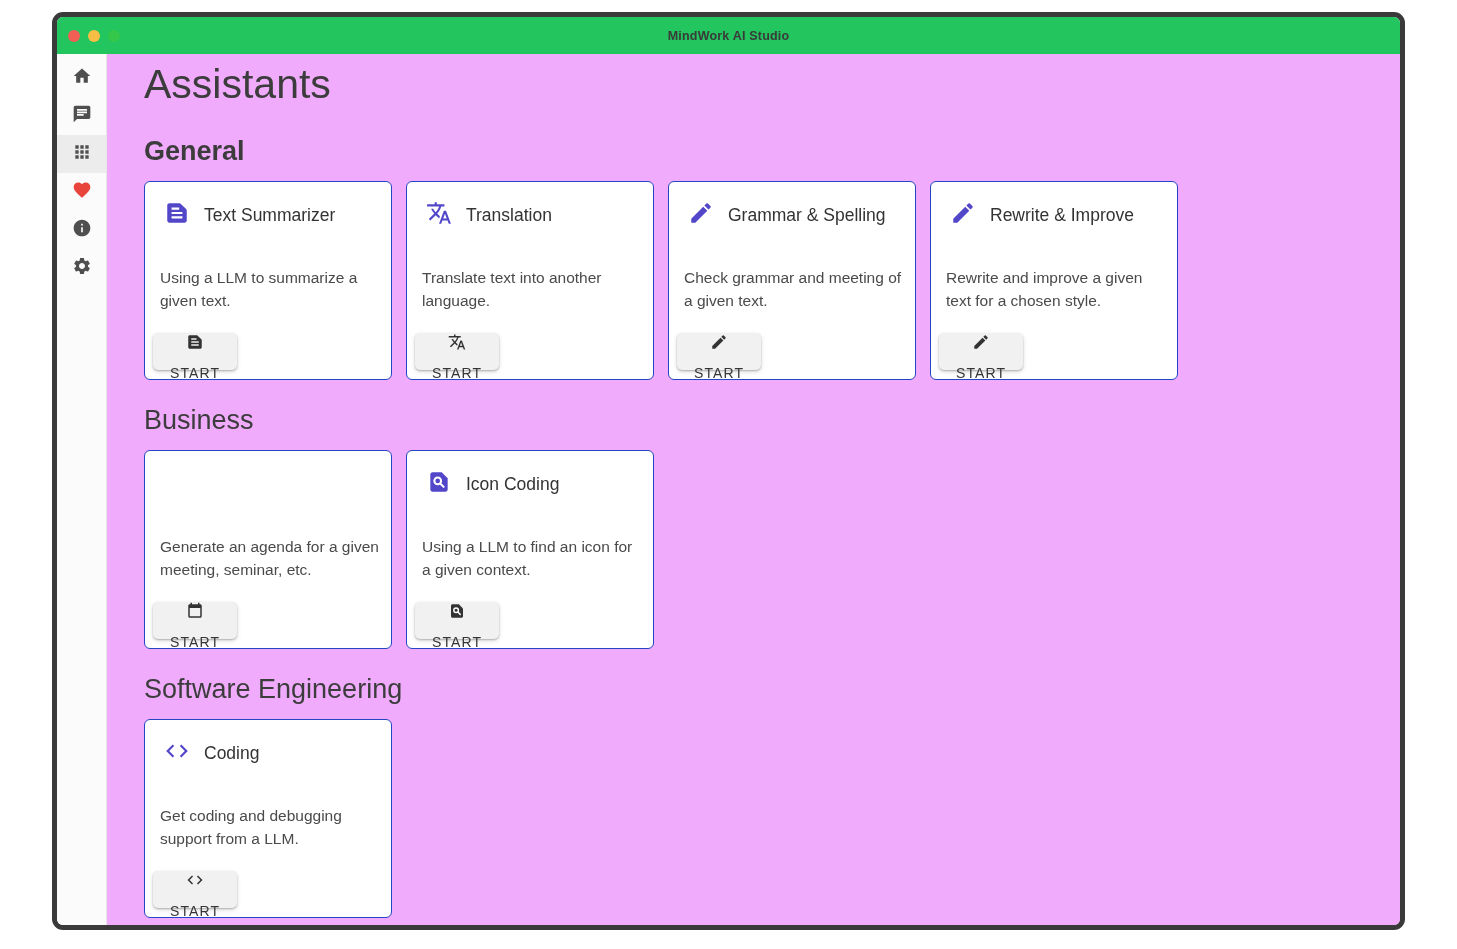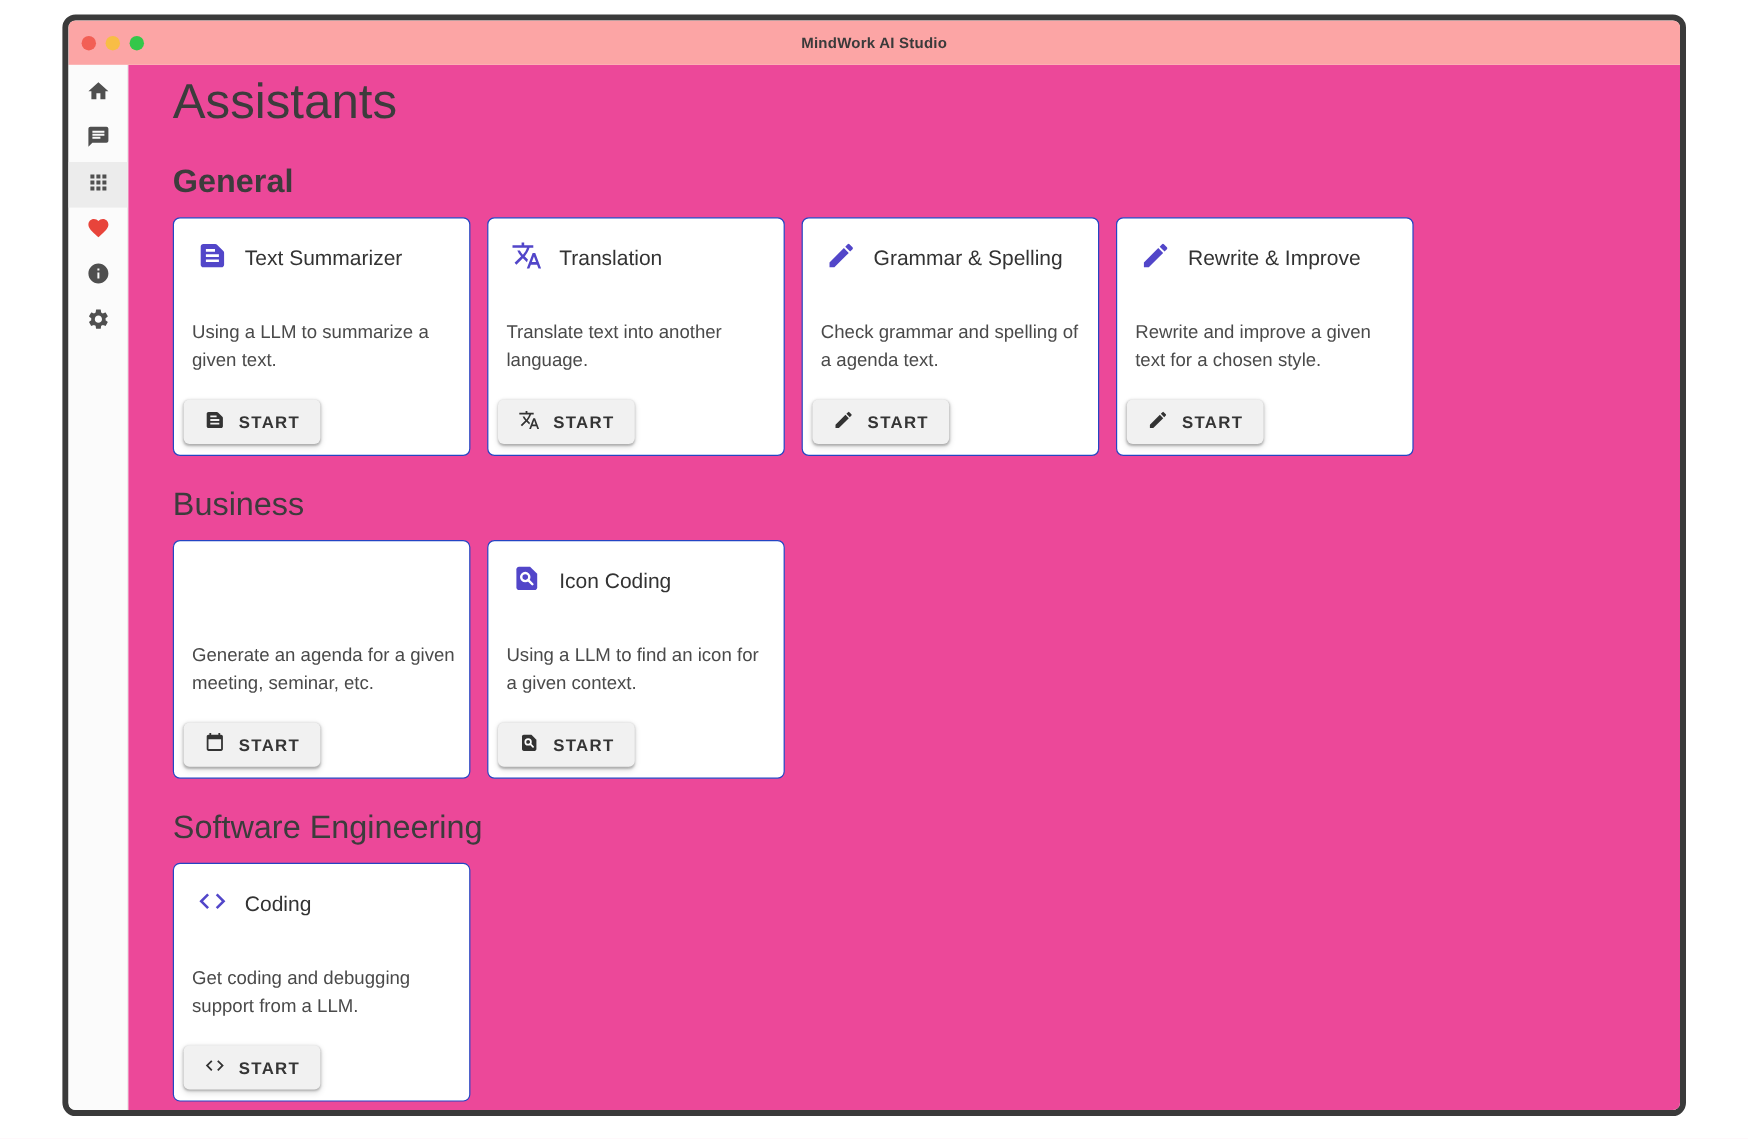--- a/index.html
+++ b/index.html
@@ -13,21 +13,21 @@
     background: #ffffff;
     border: 5px solid #3a3a3a;
     border-radius: 11px;
     overflow: hidden;
   }
 
   
   .titlebar {
     position: relative; height: 37px;
     display: flex; align-items: center; justify-content: center;
-    background: #fca5a5;
+    background: #22c55e;
   }
   .traffic { position: absolute; left: 11px; top: 0; height: 100%; display: flex; align-items: center; gap: 8px; }
   .light { width: 12px; height: 12px; border-radius: 50%; border: none; padding: 0; cursor: pointer; }
   .light.red    { background: #f25f55; }
   .light.yellow { background: #f8bd45; }
   .light.green  { background: #34c749; }
   .win-title { font-size: 12.5px; font-weight: bold; color: #3a3a3a; letter-spacing: .2px; }
 
   
   .body-row { display: flex; height: calc(100% - 37px); }
@@ -40,21 +40,21 @@
     display: flex; flex-direction: column;
   }
   .side-item {
     height: 38px; display: flex; align-items: center; justify-content: center;
     cursor: pointer; background: transparent;
   }
   .side-item.selected { background: #ececec; }
   .side-item svg { width: 20px; height: 20px; color: #4f4f4f; }
   .side-item .heart svg, .side-item svg.heart { color: #e8443b; }
 
-  .main { flex: 1 1 auto; padding: 5px 0 16px 37px; overflow: hidden; background: #ec4899; }
+  .main { flex: 1 1 auto; padding: 5px 0 16px 37px; overflow: hidden; background: #f0abfc; }
 
   .page-title { font-size: 41px; font-weight: 400; color: #3c3c3c; line-height: 1.15; margin-top: 2px; }
   .section-title { font-size: 27px; font-weight: 400; color: #3c3c3c; line-height: 1.15; }
   .section-title.first { margin-top: 28px; font-weight: bold; }
   .section-title.later { margin-top: 25px; }
 
   .cards { display: flex; gap: 14px; margin-top: 14px; }
 
   .card {
     position: relative;
@@ -73,22 +73,23 @@
     position: absolute; top: 84px; left: 15px; right: 9px;
     font-size: 15.5px; line-height: 23px; color: #4a4a4a;
   }
   .start-btn {
     position: absolute; left: 8px; bottom: 9px;
     height: 37px; padding: 0 17px;
     display: inline-flex; align-items: center; gap: 11px;
     background: #f1f1f1; border: none; border-radius: 5px;
     box-shadow: 0 1px 2px rgba(0,0,0,.25), 0 2px 5px rgba(0,0,0,.12);
     font-family: "Liberation Sans", sans-serif;
-    font-size: 14px; font-weight: 700; letter-spacing: 1.1px; color: #353535;
+    font-size: 14px; font-weight: 400; letter-spacing: 1.1px; color: #353535;
     cursor: pointer;
+    flex-direction: column;
   }
   .start-btn svg { width: 18px; height: 18px; color: #333333; }
   .hidden-defs { position: absolute; width: 0; height: 0; overflow: hidden; }
 </style>
 </head>
 <body>
 
 <svg class="hidden-defs" aria-hidden="true">
   <defs>
     <symbol id="i-home" viewBox="0 0 24 24">
@@ -215,21 +216,21 @@
           </button>
         </div>
 
         <div class="card">
           <div class="card-head">
             <span><svg viewBox="0 0 24 24">
                   <use href="#i-pencil"></use>
                 </svg></span>
             <span class="card-title">Grammar &amp; Spelling</span>
           </div>
-          <div class="card-desc">Check grammar and spelling of a agenda text.</div>
+          <div class="card-desc">Check grammar and meeting of a given text.</div>
           <button class="start-btn">
             <span><svg viewBox="0 0 24 24">
                   <use href="#i-pencil"></use>
                 </svg></span>
             <span>START</span>
           </button>
         </div>
 
         <div class="card">
           <div class="card-head">

